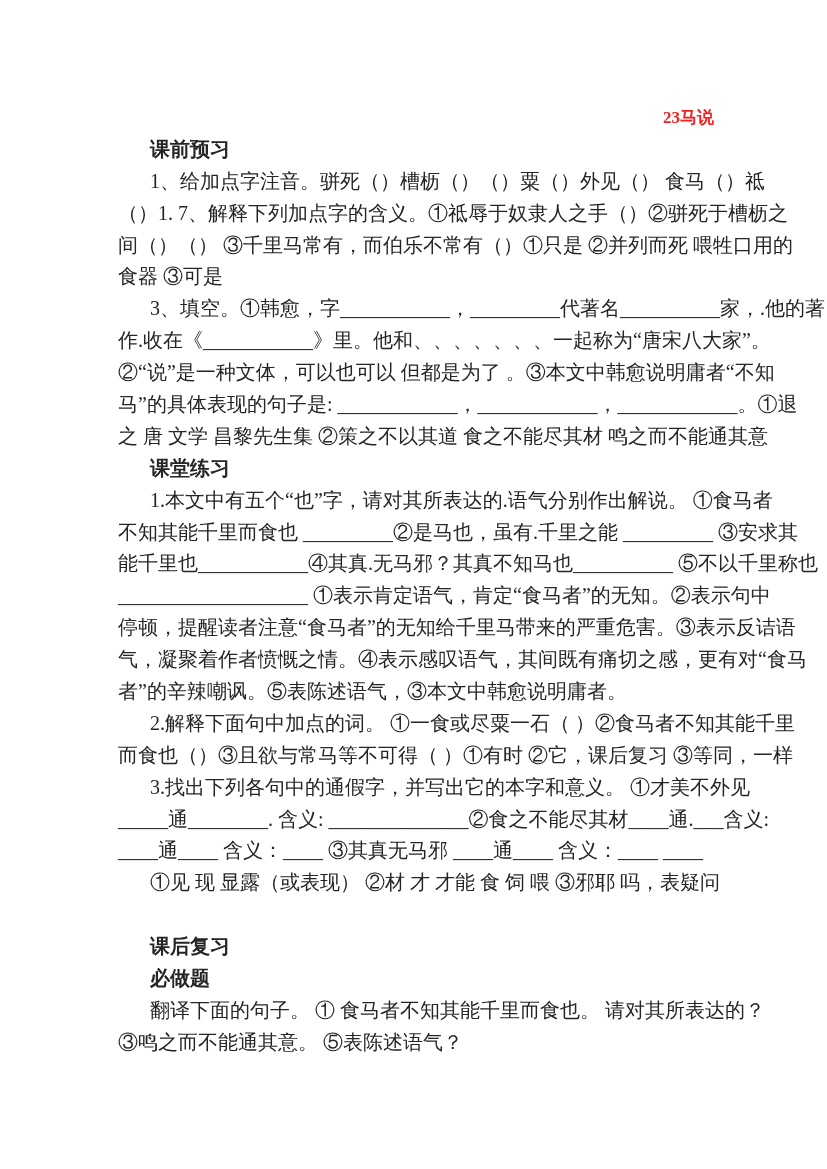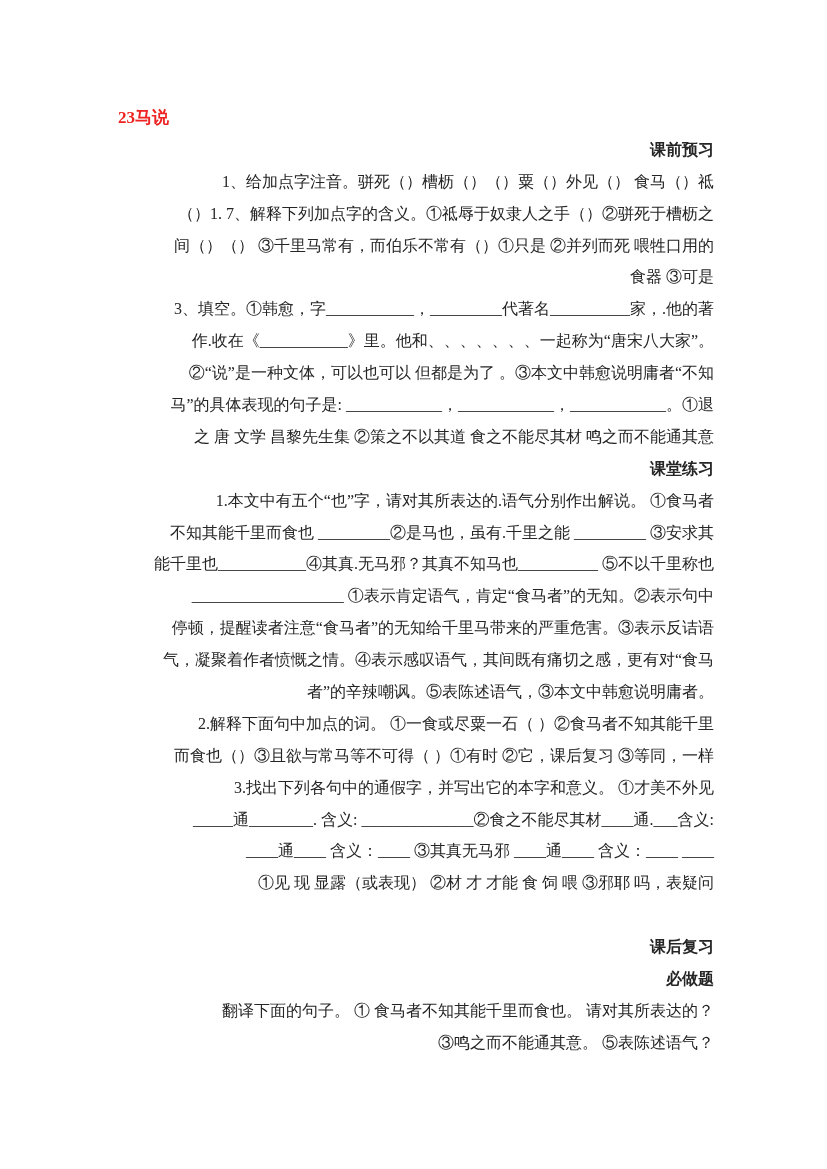--- a/index.html
+++ b/index.html
@@ -18,32 +18,32 @@
   }
   .doc {
     position: absolute;
     left: 118px;
     top: 102px;
     width: 596px;
   }
   .doc-title {
     height: 31.9px;
     line-height: 31.9px;
-    text-align: left;
+    text-align: right;
     font-size: 17px;
     font-weight: bold;
     white-space: pre;
   }
   .line {
     height: 31.9px;
     line-height: 31.9px;
-    font-size: 16px;
+    font-size: 20px;
     color: #252525;
     white-space: pre;
-    text-align: right;
+    text-align: left;
   }
   .line.indent { padding-left: 32px; }
   .line.heading { font-weight: bold; }
   .line.blank {  }
 </style>
 </head>
 <body>
 
 <div class="page" style="background: rgb(255, 255, 255);">
   <div class="doc">

